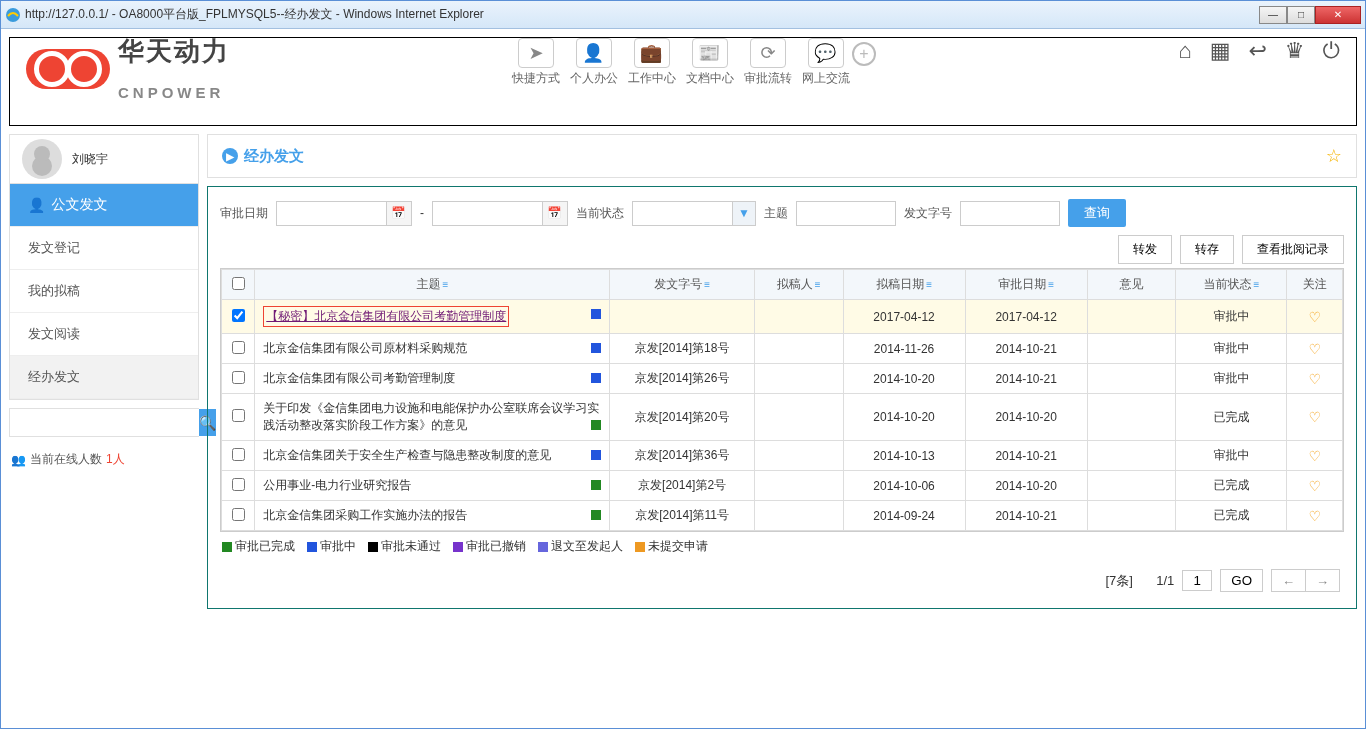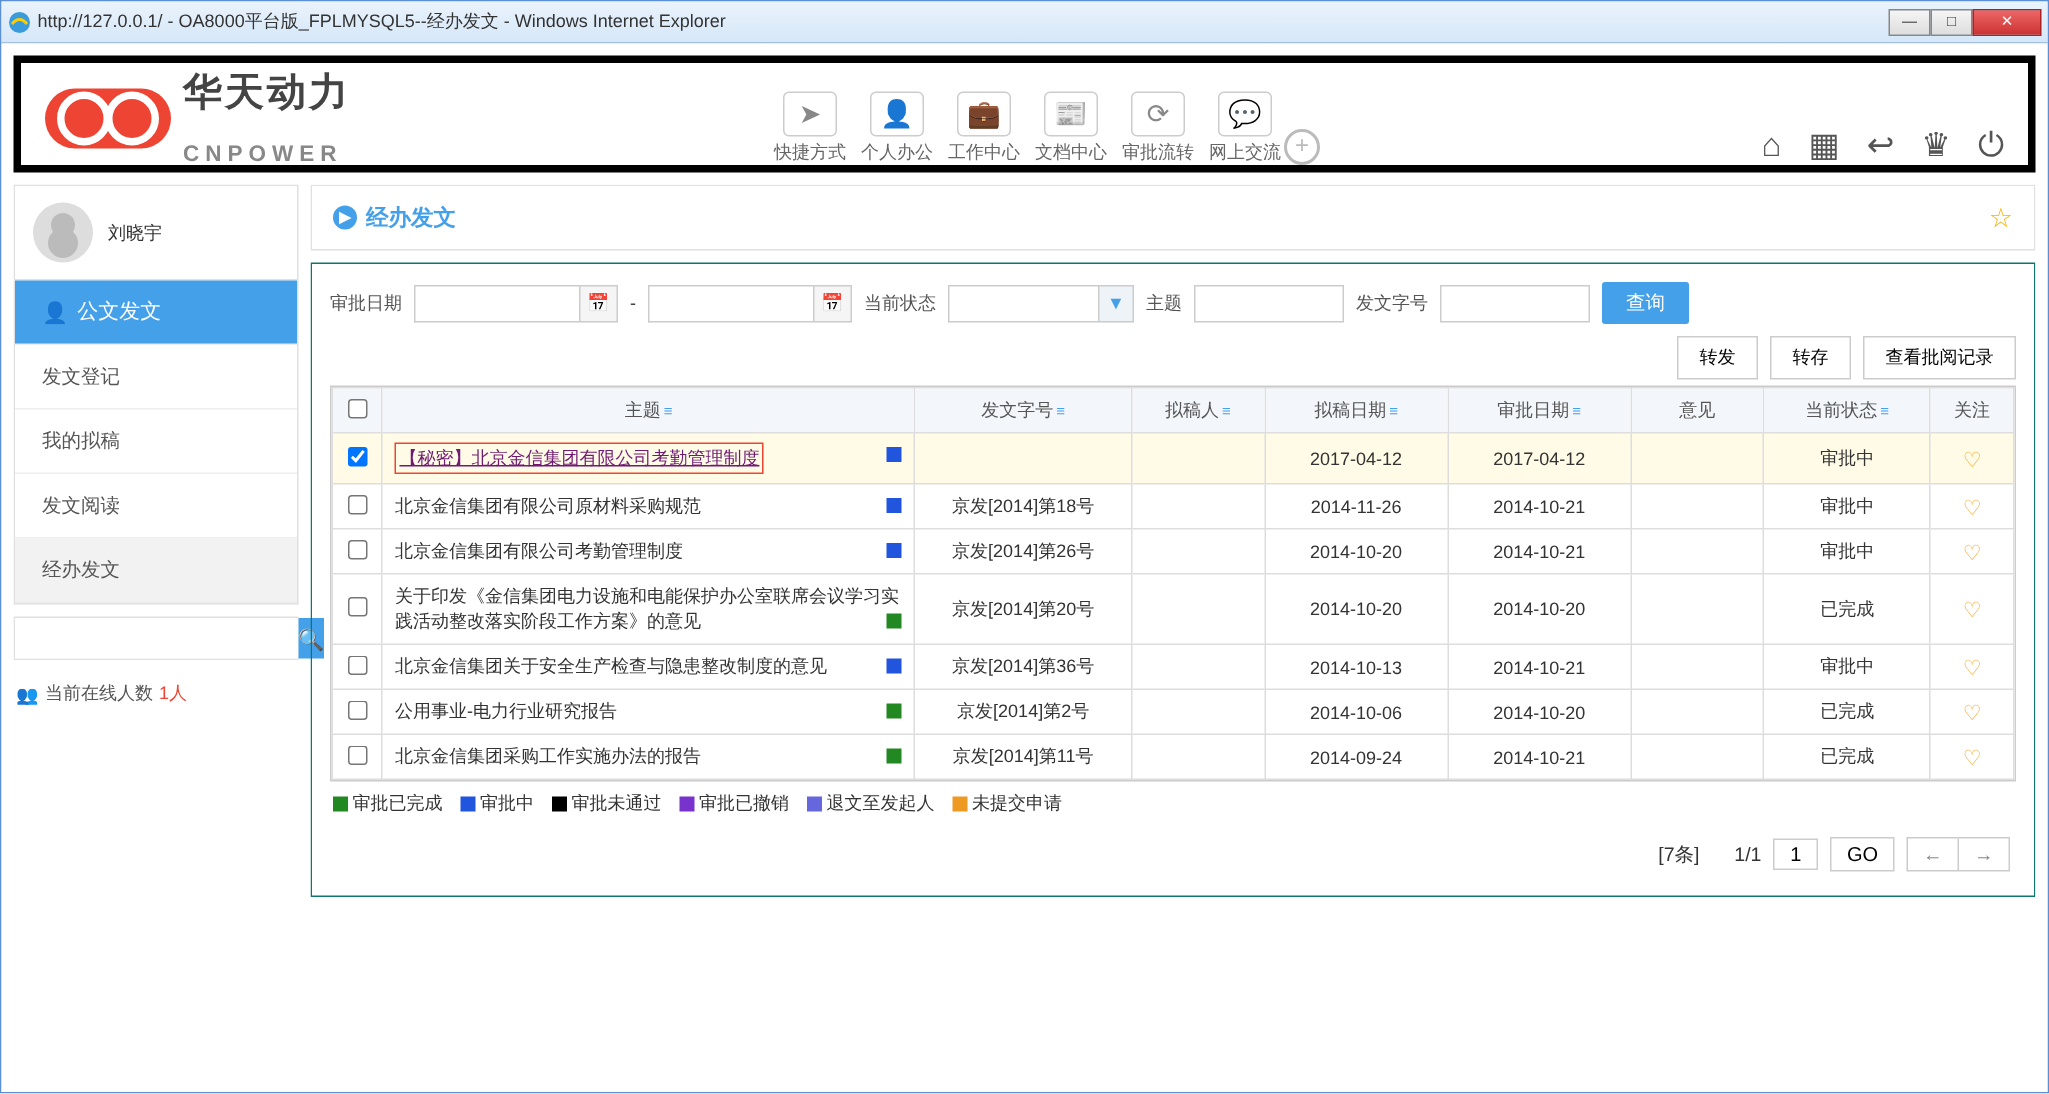--- a/index.html
+++ b/index.html
@@ -9,42 +9,42 @@
 .browser-window { border: 1px solid #5a8fd6; width: 1366px; height: 729px; display: flex; flex-direction: column; }
 .titlebar { height: 28px; background: linear-gradient(#eaf3fc, #d5e7f8); display: flex; align-items: center; padding: 0 4px; border-bottom: 1px solid #a3c0e0; }
 .titlebar-icon { width: 16px; height: 16px; margin-right: 4px; }
 .titlebar-text { flex: 1; font-size: 12px; color: #333; }
 .win-controls { display: flex; gap: 0; }
 .win-btn { width: 28px; height: 18px; border: 1px solid #888; background: linear-gradient(#f5f5f5,#ddd); font-size: 10px; text-align: center; line-height: 16px; cursor: pointer; }
 .win-btn.close { background: linear-gradient(#e66,#c33); color: #fff; border-color: #a22; width: 46px; }
 
 .app-body { flex: 1; padding: 8px; background: #fff; display: flex; flex-direction: column; overflow: hidden; }
 
-.topbar { height: 78px; border: 5px solid #000000; display: flex; align-items: flex-end; padding: 0 16px; margin-bottom: 8px; }
+.topbar { height: 89px; border: 1px solid #000000; display: flex; align-items: flex-start; padding: 0 16px; margin-bottom: 8px; }
 .logo { display: flex; align-items: center; gap: 8px; }
 .logo-symbol { width: 84px; height: 40px; background: #e43; border-radius: 20px; position: relative; }
 .logo-symbol:before, .logo-symbol:after { content:''; position:absolute; width:26px; height:26px; border:5px solid #fff; border-radius:50%; top:2px; }
 .logo-symbol:before { left: 8px; }
 .logo-symbol:after { right: 8px; }
 .logo-text { display:flex; flex-direction:column; line-height:1; }
 .logo-cn { font-size: 26px; font-weight: bold; color:#444; letter-spacing: 2px; }
 .logo-en { font-size: 15px; color:#888; letter-spacing: 4px; font-weight:bold;margin-top:21px; }
 
 .topnav { display:flex; gap: 6px; margin-left: 280px; }
 .topnav-item { width: 52px; text-align: center; cursor:pointer; color:#666; }
 .topnav-icon { width: 36px; height: 30px; border:1px solid #ccc; border-radius:4px; margin:0 auto 2px; display:flex; align-items:center; justify-content:center; font-size:18px; color:#888; }
 .topnav-add { width:24px; height:24px; border:2px solid #bbb; border-radius:50%; color:#bbb; font-size:16px; display:flex; align-items:center; justify-content:center; margin-top: 4px; cursor:pointer;}
 
 .topright { margin-left:auto; display:flex; gap:18px; font-size:22px; color:#555; }
 .topright span { cursor:pointer; }
 
 .main-area { flex:1; display:flex; gap:8px; overflow:hidden; }
 
 .sidebar { width: 190px; display:flex; flex-direction:column; }
-.user-box { border:1px solid #e0e0e0; padding: 12px; display:flex; align-items:center; gap:10px; height:64px; }
+.user-box { border:1px solid #e0e0e0; padding: 12px; display:flex; align-items:center; gap:10px; height:50px; }
 .avatar { width:40px; height:40px; border-radius:50%; background:#ddd; display:flex; align-items:center; justify-content:center; }
 .avatar-inner { width:16px; height:16px; background:#bbb; border-radius:50%; box-shadow: 0 12px 0 2px #bbb; margin-top:-10px; }
 
 .menu { border:1px solid #e0e0e0; border-top:none; }
 .menu-item { padding: 12px 18px; border-bottom:1px solid #eee; cursor:pointer; font-size:13px; color:#555; }
 .menu-item.header { background:#45a0ea; color:#fff; font-size:14px; display:flex; align-items:center; gap:6px; }
 .menu-item.active { background:#f2f2f2; }
 
 .search-row { display:flex; margin-top:8px; border:1px solid #e0e0e0; }
 .search-row input { flex:1; border:none; padding:6px; outline:none; }

